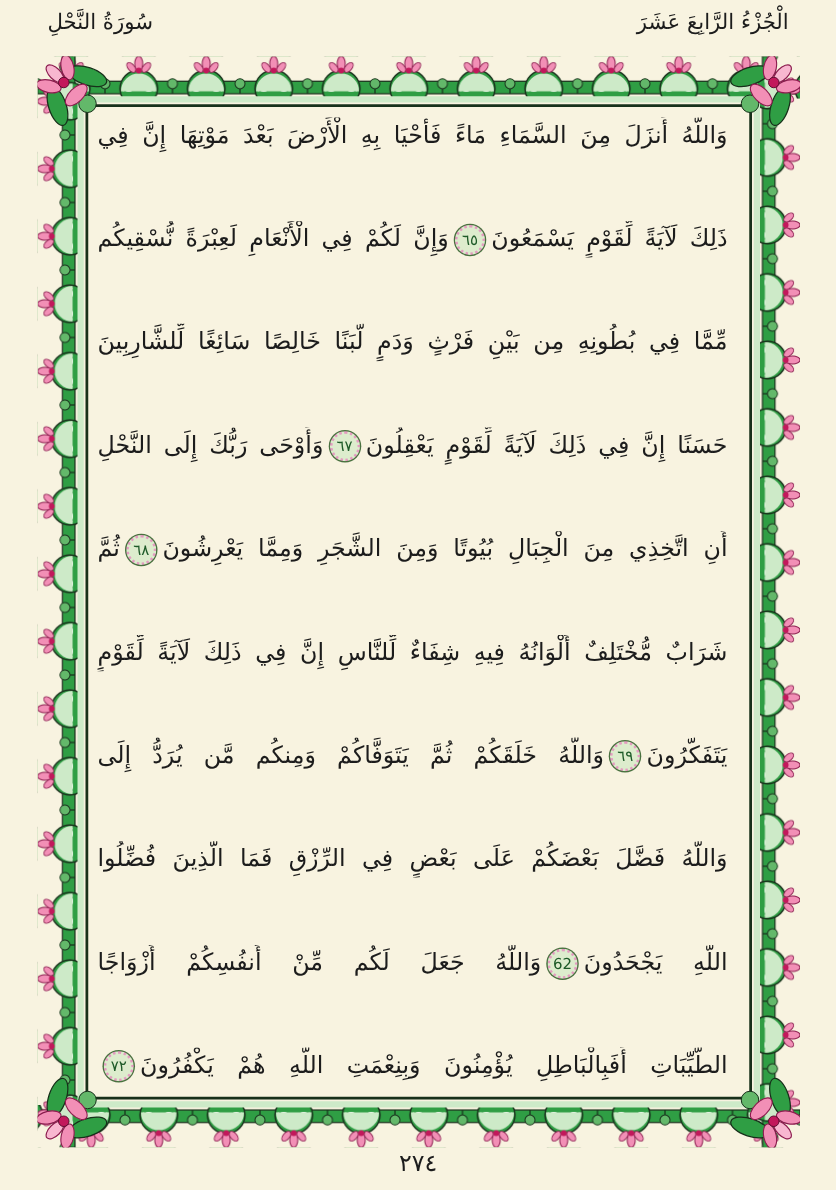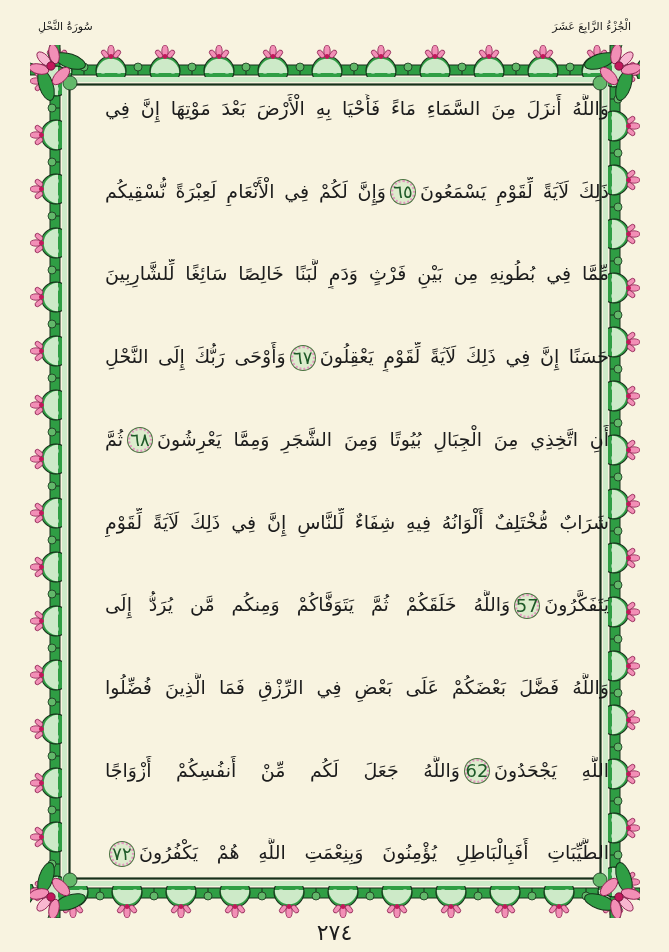--- a/index.html
+++ b/index.html
@@ -17,24 +17,23 @@
   html,body{width:669px;height:952px;overflow:hidden;}
   body{
     position:relative;
     background:var(--page-background);
     font-family:"DejaVu Sans",sans-serif;
     color:var(--text-color);
   }
   .header-label{
     position:absolute;
     top:8px;
-    font-size:11px;
+    font-size:17px;
     color:var(--text-color);
     white-space:nowrap;
-    margin-top:12px;
   }
   .header-juz{right:38px;}
   .header-surah{left:38px;}
   .frame-wrap{
     position:absolute;
     left:30px; top:45px;
     width:610px; height:873px;
   }
   .frame-wrap svg{display:block;width:610px;height:873px;}
   
@@ -45,21 +44,20 @@
   .c-magenta{fill:var(--flower-magenta);}
   .o-dark{stroke:#17301a;}
   .text-area{
     position:absolute;
     left:78px; top:94px;
     width:504px; height:774px;
     display:flex;
     flex-direction:column;
     justify-content:space-between;
     direction:rtl;
-    margin-left:27px;
   }
   .line{
     text-align:justify;
     text-align-last:justify;
     font-size:19px;
     line-height:1.55;
     white-space:nowrap;
     overflow:hidden;
     direction:rtl;
   }
@@ -67,31 +65,31 @@
   .verse-marker{
     display:inline-flex;
     align-items:center;
     justify-content:center;
     width:24px;height:24px;
     margin:0 5px;
     border-radius:50%;
     background:var(--marker-fill);
     border:2px dotted var(--marker-ring);
     box-shadow:0 0 0 1px #49713f;
-    font-size:18px;
+    font-size:12px;
     color:#1e5a28;
     vertical-align:middle;
     line-height:1;
   }
   .page-number{
     position:absolute;
     left:0;right:0;
     top:920px;
     text-align:center;
-    font-size:22px;
+    font-size:19px;
     letter-spacing:2px;
     color:var(--text-color);
   }
 </style>
 </head>
 <body>
 
 <div class="header-label header-juz">الْجُزْءُ الرَّابِعَ عَشَرَ</div>
 <div class="header-label header-surah">سُورَةُ النَّحْلِ</div>
 
@@ -148,19 +146,19 @@
   </svg>
 </div>
 
 <div class="text-area">
     <div class="line"><span class="ayah-text">وَاللَّهُ أَنزَلَ مِنَ السَّمَاءِ مَاءً فَأَحْيَا بِهِ الْأَرْضَ بَعْدَ مَوْتِهَا إِنَّ فِي</span></div>
     <div class="line"><span class="ayah-text">ذَلِكَ لَآيَةً لِّقَوْمٍ يَسْمَعُونَ</span><span class="verse-marker">٦٥</span><span class="ayah-text">وَإِنَّ لَكُمْ فِي الْأَنْعَامِ لَعِبْرَةً نُّسْقِيكُم</span></div>
     <div class="line"><span class="ayah-text">مِّمَّا فِي بُطُونِهِ مِن بَيْنِ فَرْثٍ وَدَمٍ لَّبَنًا خَالِصًا سَائِغًا لِّلشَّارِبِينَ</span></div>
     <div class="line"><span class="ayah-text">حَسَنًا إِنَّ فِي ذَلِكَ لَآيَةً لِّقَوْمٍ يَعْقِلُونَ</span><span class="verse-marker">٦٧</span><span class="ayah-text">وَأَوْحَى رَبُّكَ إِلَى النَّحْلِ</span></div>
     <div class="line"><span class="ayah-text">أَنِ اتَّخِذِي مِنَ الْجِبَالِ بُيُوتًا وَمِنَ الشَّجَرِ وَمِمَّا يَعْرِشُونَ</span><span class="verse-marker">٦٨</span><span class="ayah-text">ثُمَّ</span></div>
     <div class="line"><span class="ayah-text">شَرَابٌ مُّخْتَلِفٌ أَلْوَانُهُ فِيهِ شِفَاءٌ لِّلنَّاسِ إِنَّ فِي ذَلِكَ لَآيَةً لِّقَوْمٍ</span></div>
-    <div class="line"><span class="ayah-text">يَتَفَكَّرُونَ</span><span class="verse-marker">57</span><span class="ayah-text">وَاللَّهُ خَلَقَكُمْ ثُمَّ يَتَوَفَّاكُمْ وَمِنكُم مَّن يُرَدُّ إِلَى</span></div>
+    <div class="line"><span class="ayah-text">يَتَفَكَّرُونَ</span><span class="verse-marker">٦٩</span><span class="ayah-text">وَاللَّهُ خَلَقَكُمْ ثُمَّ يَتَوَفَّاكُمْ وَمِنكُم مَّن يُرَدُّ إِلَى</span></div>
     <div class="line"><span class="ayah-text">وَاللَّهُ فَضَّلَ بَعْضَكُمْ عَلَى بَعْضٍ فِي الرِّزْقِ فَمَا الَّذِينَ فُضِّلُوا</span></div>
     <div class="line"><span class="ayah-text">اللَّهِ يَجْحَدُونَ</span><span class="verse-marker">62</span><span class="ayah-text">وَاللَّهُ جَعَلَ لَكُم مِّنْ أَنفُسِكُمْ أَزْوَاجًا</span></div>
     <div class="line"><span class="ayah-text">الطَّيِّبَاتِ أَفَبِالْبَاطِلِ يُؤْمِنُونَ وَبِنِعْمَتِ اللَّهِ هُمْ يَكْفُرُونَ</span><span class="verse-marker">٧٢</span></div>
   </div>
 
 <div class="page-number">٢٧٤</div>
 
 </body></html>

